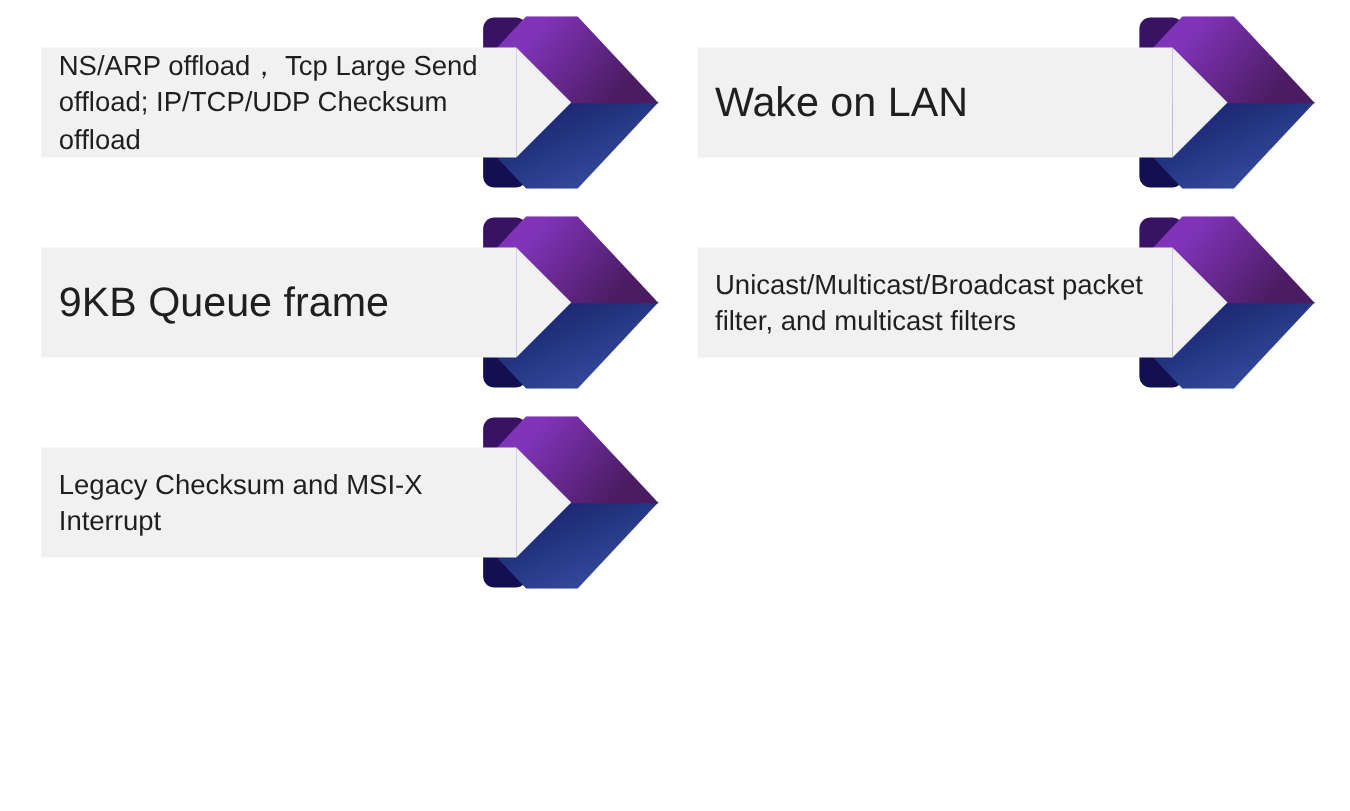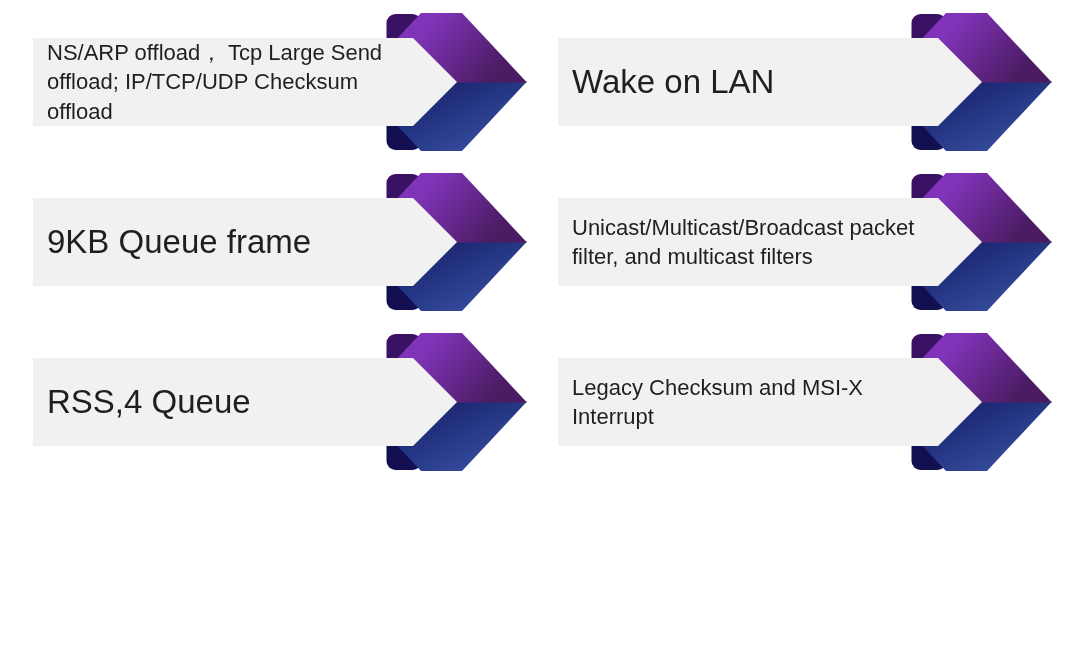--- a/index.html
+++ b/index.html
@@ -108,31 +108,20 @@
       <polygon fill="url(#gradBlue)" points="35,138 76,138 141,68.5 -30,68.5"></polygon>
       <polygon fill="url(#gradTop)" points="35,0 76,0 141,69.5 -30,69.5"></polygon>
     </svg>
     <div class="bar">
       <span class="label small">Unicast/Multicast/Broadcast packet filter, and multicast filters</span>
     </div>
     <div class="bar-tip"></div>
   </div>
 
 
-  <div class="item">
-    <svg class="arrow" viewBox="0 0 141 138" aria-hidden="true">
-      <rect x="0.5" y="1" width="35" height="136" rx="9" fill="url(#gradFold)"></rect>
-      <polygon fill="url(#gradBlue)" points="35,138 76,138 141,68.5 -30,68.5"></polygon>
-      <polygon fill="url(#gradTop)" points="35,0 76,0 141,69.5 -30,69.5"></polygon>
-    </svg>
-    <div class="bar">
-      <span class="label">RSS,4 Queue</span>
-    </div>
-    <div class="bar-tip"></div>
-  </div>
 
   <div class="item">
     <svg class="arrow" viewBox="0 0 141 138" aria-hidden="true">
       <rect x="0.5" y="1" width="35" height="136" rx="9" fill="url(#gradFold)"></rect>
       <polygon fill="url(#gradBlue)" points="35,138 76,138 141,68.5 -30,68.5"></polygon>
       <polygon fill="url(#gradTop)" points="35,0 76,0 141,69.5 -30,69.5"></polygon>
     </svg>
     <div class="bar">
       <span class="label small">Legacy Checksum and MSI-X Interrupt</span>
     </div>

